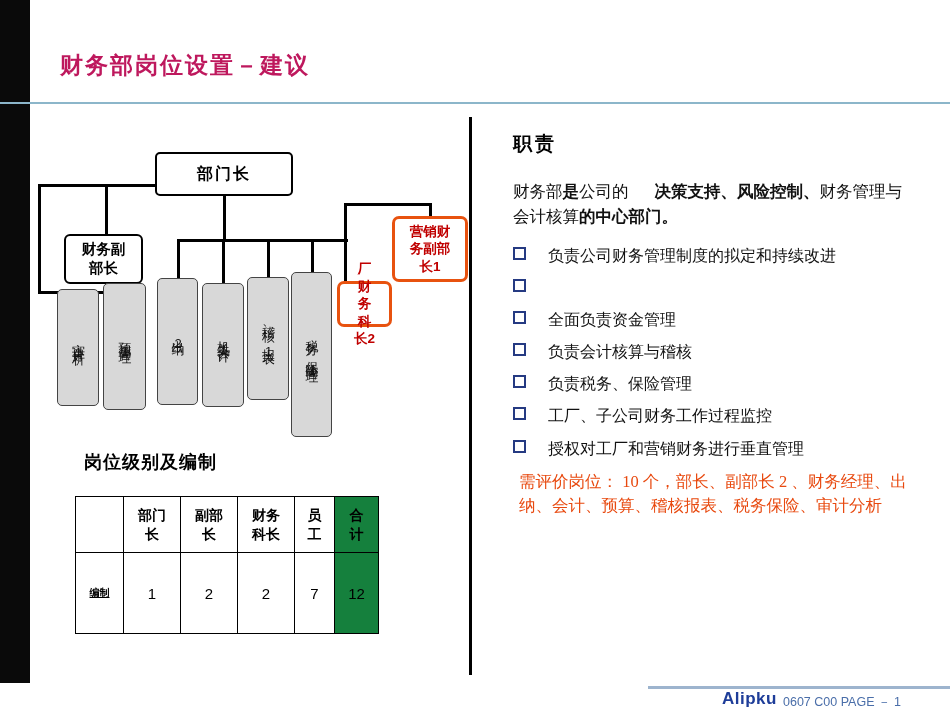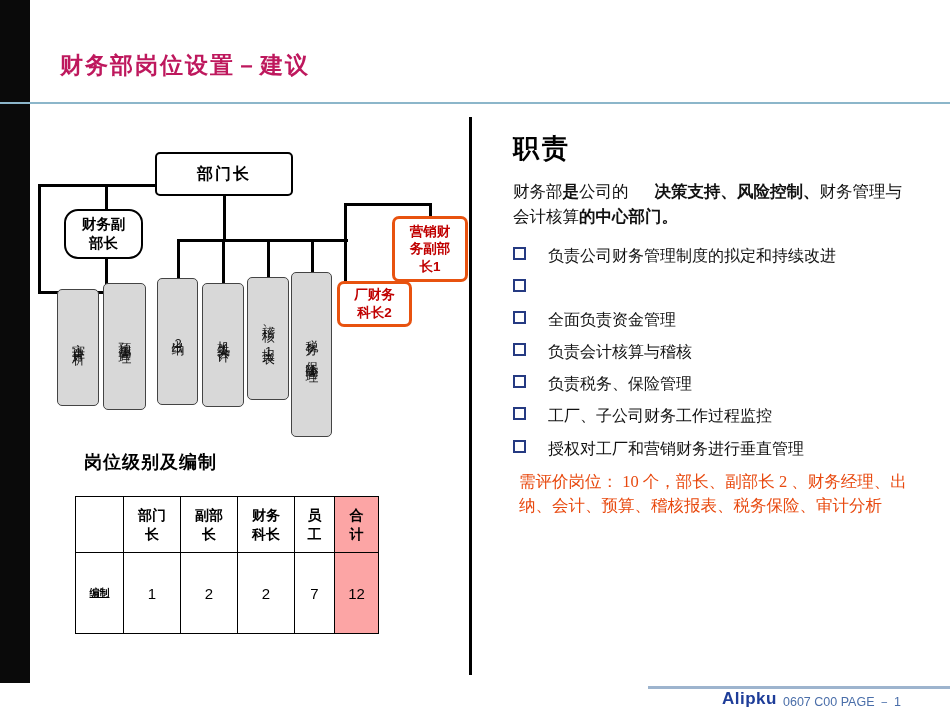--- a/index.html
+++ b/index.html
@@ -12,24 +12,24 @@
   .left-bar { left: 0; top: 0; width: 30px; height: 683px; background: #0a0a0a; }
   .slide-title { left: 60px; top: 50px; font-size: 23px; font-weight: bold; letter-spacing: 2px; color: #be185d; }
   .title-rule { left: 0; top: 102px; width: 950px; height: 2px; background: #8cb6ca; }
   .panel-divider { left: 469px; top: 117px; width: 3px; height: 558px; background: #000; }
 
   
   .line { background: #000; }
   .rect-conn { left: 38px; top: 184px; width: 70px; height: 110px; border: 3px solid #000; box-sizing: border-box; background: transparent; }
   .box { box-sizing: border-box; display: flex; align-items: center; justify-content: center; text-align: center; background: #fff; z-index: 2; }
   .dept-head { left: 155px; top: 152px; width: 138px; height: 44px; border: 2.5px solid #000; border-radius: 5px; font-size: 16px; font-weight: bold; letter-spacing: 2px; }
-  .deputy { left: 64px; top: 209px; width: 79px; height: 50px; border: 2.5px solid #000; border-radius: 14px; font-size: 14.5px; font-weight: bold; line-height: 1.3; padding: 20px 12px; }
+  .deputy { left: 64px; top: 234px; width: 79px; height: 50px; border: 2.5px solid #000; border-radius: 6px; font-size: 14.5px; font-weight: bold; line-height: 1.3; padding: 20px 12px; }
   .orange-box { border: 3px solid #e8520f; border-radius: 7px; color: #c00000; font-weight: bold; font-size: 13.5px; line-height: 1.3; padding: 2px 12px; text-align: center; }
   .marketing { left: 392px; top: 216px; width: 76px; height: 66px; }
-  .factory { left: 337px; top: 281px; width: 75px; height: 46px; }
+  .factory { left: 337px; top: 281px; width: 55px; height: 46px; }
   .vbox {
     background: #d8d8d8; border: 1.5px solid #444; border-radius: 5px; box-sizing: border-box;
     writing-mode: vertical-rl; text-orientation: upright;
     display: flex; align-items: center; justify-content: center;
     font-size: 13px; color: #111; letter-spacing: 3px; z-index: 2;
   }
   .v0 { left: 57px;  top: 289px; width: 42px; height: 117px; }
   .v1 { left: 103px; top: 283px; width: 43px; height: 127px; }
   .v2 { left: 157px; top: 278px; width: 41px; height: 127px; }
   .v3 { left: 202px; top: 283px; width: 42px; height: 124px; }
@@ -39,24 +39,24 @@
   
   .staffing-heading { left: 84px; top: 450px; font-size: 18px; font-weight: bold; letter-spacing: 1px; color: #000; }
   .staffing-table { left: 75px; top: 496px; border-collapse: collapse; table-layout: fixed; }
   .staffing-table th, .staffing-table td {
     border: 1.5px solid #000; text-align: center; vertical-align: middle;
     font-family: "Liberation Sans", sans-serif; background: #fff;
   }
   .staffing-table th { font-size: 14px; font-weight: bold; padding: 4px 10px; word-break: break-all; height: 47px; line-height: 1.35; }
   .staffing-table td { font-size: 15px; height: 48px; }
   .staffing-table td.row-label { font-weight: bold; font-size: 10px; word-break: break-all; padding: 16px 13px; line-height: 1.35; text-decoration: underline; }
-  .staffing-table .gray { background: #fca5a5; }
+  .staffing-table .gray { background: #15803d; }
 
   
-  .duties-heading { left: 513px; top: 131px; font-size: 26px; font-weight: bold; letter-spacing: 3px; color: #000; }
+  .duties-heading { left: 513px; top: 131px; font-size: 19px; font-weight: bold; letter-spacing: 3px; color: #000; }
   .duties-body { left: 513px; top: 180px; width: 404px; font-family: "Liberation Serif", serif; color: #111; }
   .duties-intro { font-size: 16.5px; line-height: 1.5; margin: 0 0 14px 0; }
   .duties-list { list-style: none; margin: 0; padding: 0; }
   .duties-list li { margin: 0 0 9px 0; font-size: 16px; line-height: 1.45; }
   .sq { display: inline-block; width: 9px; height: 9px; border: 2px solid #253a82; margin-right: 22px; vertical-align: 1px; background: #fff; }
   .evaluation-note { color: #e8490f; font-size: 16.5px; line-height: 1.45; margin-top: 10px; padding-left: 6px; }
 
   
   .footer-rule { left: 648px; top: 686px; width: 302px; height: 2.5px; background: #9db4ce; }
   .logo { left: 722px; top: 689px; font-size: 17px; font-weight: bold; color: #1e3d99; letter-spacing: 0.5px; }

